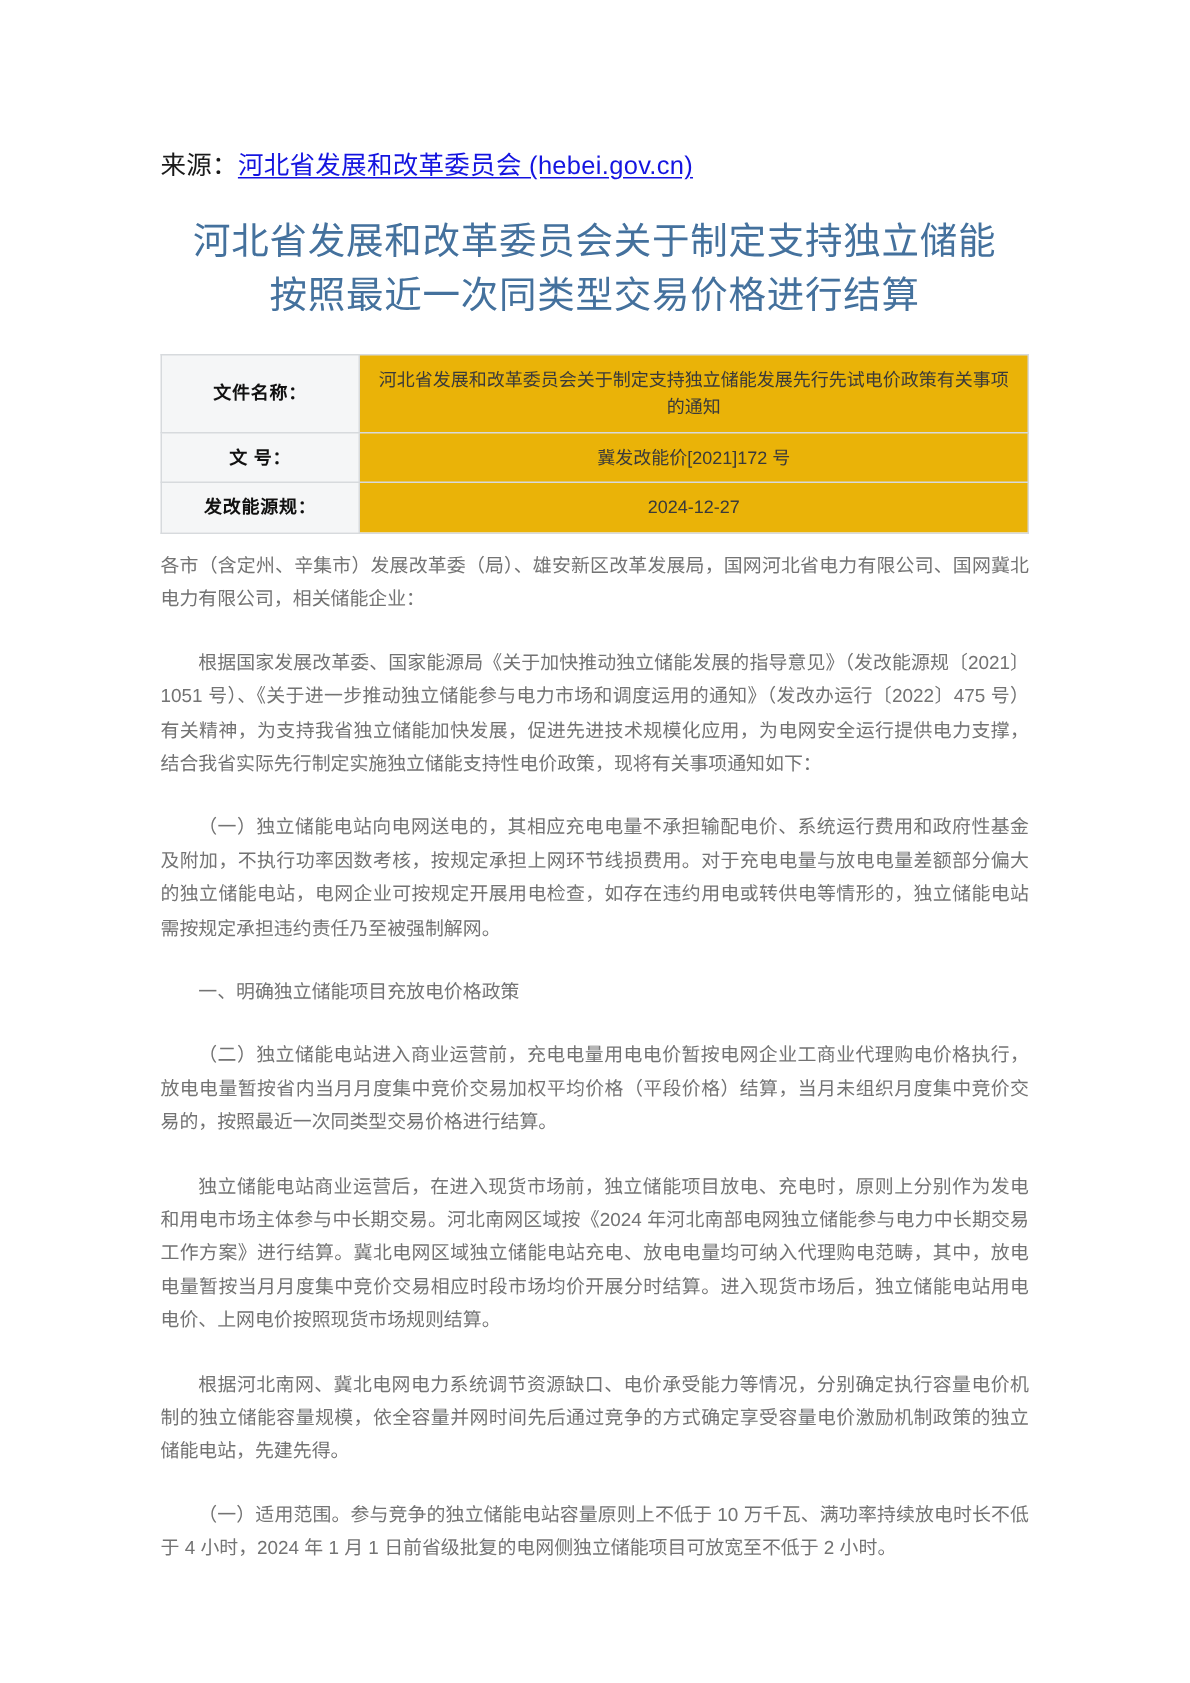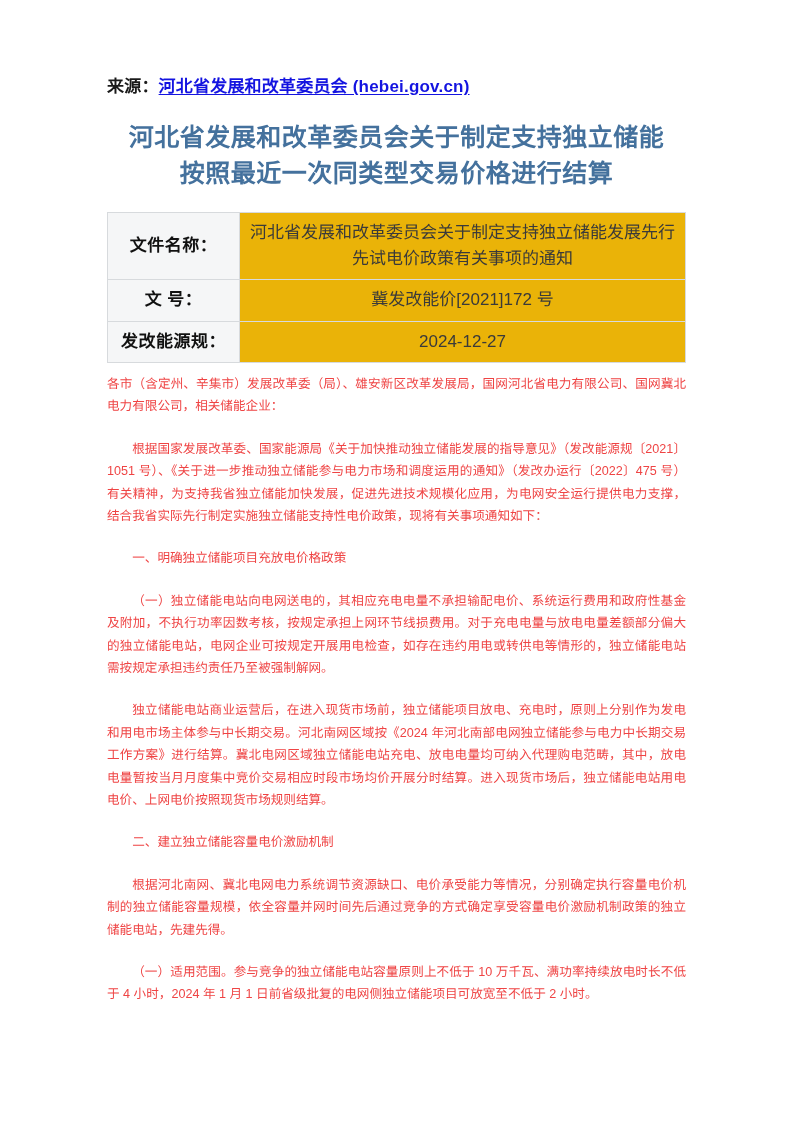--- a/index.html
+++ b/index.html
@@ -19,56 +19,56 @@
     position: relative;
     width: 793px;
     height: 1122px;
     box-sizing: border-box;
     padding: 0 107px 0 107px;
   }
 
   
   .source-line {
     margin: 0;
-    padding-top: 72px;
+    padding-top: 96px;
     font-size: 17px;
-    font-weight: bold;
+    font-weight: normal;
     color: #1a1a1a;
     letter-spacing: 0.2px;
     white-space: nowrap;
   }
   .source-label {
     color: #1a1a1a;
   }
   .source-link {
     color: #1414e0;
     text-decoration: underline;
     text-underline-offset: 2px;
     cursor: pointer;
   }
 
   
   .doc-title {
     margin: 22px 0 0 0;
     padding: 0 6px;
     text-align: center;
     font-size: 25px;
-    font-weight: bold;
+    font-weight: normal;
     line-height: 1.45;
     color: #44719d;
     letter-spacing: 0.5px;
   }
 
   
   .meta-table {
     margin-top: 20px;
     width: 100%;
     border-collapse: collapse;
     table-layout: fixed;
-    font-size: 17px;
+    font-size: 12px;
     color: #2b2b2b;
   }
   .meta-table td {
     border: 1px solid #d7dadd;
     padding: 7px 9px;
     vertical-align: middle;
     line-height: 1.55;
   }
   .meta-table td.meta-key {
     width: 113px;
@@ -86,21 +86,21 @@
   }
   .meta-table tr.row-tall td {
     height: 34px;
   }
 
   
   .body-text {
     margin-top: 10px;
     font-size: 12.6px;
     line-height: 1.78;
-    color: #ef4444;
+    color: #737373;
     text-align: justify;
     text-justify: inter-ideograph;
   }
   .body-text p {
     margin: 0;
     padding: 0;
   }
   .body-text p.indent {
     text-indent: 2em;
     margin-top: 20px;
@@ -131,21 +131,21 @@
       <tr>
         <td class="meta-key">发改能源规：</td>
         <td class="meta-val">2024-12-27</td>
       </tr>
     </tbody>
   </table>
 
   <div class="body-text">
     <p>各市（含定州、辛集市）发展改革委（局）、雄安新区改革发展局，国网河北省电力有限公司、国网冀北电力有限公司，相关储能企业：</p>
     <p class="indent">根据国家发展改革委、国家能源局《关于加快推动独立储能发展的指导意见》（发改能源规〔2021〕1051 号）、《关于进一步推动独立储能参与电力市场和调度运用的通知》（发改办运行〔2022〕475 号）有关精神，为支持我省独立储能加快发展，促进先进技术规模化应用，为电网安全运行提供电力支撑，结合我省实际先行制定实施独立储能支持性电价政策，现将有关事项通知如下：</p>
+    <p class="indent">（一）独立储能电站向电网送电的，其相应充电电量不承担输配电价、系统运行费用和政府性基金及附加，不执行功率因数考核，按规定承担上网环节线损费用。对于充电电量与放电电量差额部分偏大的独立储能电站，电网企业可按规定开展用电检查，如存在违约用电或转供电等情形的，独立储能电站需按规定承担违约责任乃至被强制解网。</p>
     <p class="indent">一、明确独立储能项目充放电价格政策</p>
-    <p class="indent">（一）独立储能电站向电网送电的，其相应充电电量不承担输配电价、系统运行费用和政府性基金及附加，不执行功率因数考核，按规定承担上网环节线损费用。对于充电电量与放电电量差额部分偏大的独立储能电站，电网企业可按规定开展用电检查，如存在违约用电或转供电等情形的，独立储能电站需按规定承担违约责任乃至被强制解网。</p>
+    <p class="indent">（二）独立储能电站进入商业运营前，充电电量用电电价暂按电网企业工商业代理购电价格执行，放电电量暂按省内当月月度集中竞价交易加权平均价格（平段价格）结算，当月未组织月度集中竞价交易的，按照最近一次同类型交易价格进行结算。</p>
     <p class="indent">独立储能电站商业运营后，在进入现货市场前，独立储能项目放电、充电时，原则上分别作为发电和用电市场主体参与中长期交易。河北南网区域按《2024 年河北南部电网独立储能参与电力中长期交易工作方案》进行结算。冀北电网区域独立储能电站充电、放电电量均可纳入代理购电范畴，其中，放电电量暂按当月月度集中竞价交易相应时段市场均价开展分时结算。进入现货市场后，独立储能电站用电电价、上网电价按照现货市场规则结算。</p>
-    <p class="indent">二、建立独立储能容量电价激励机制</p>
     <p class="indent">根据河北南网、冀北电网电力系统调节资源缺口、电价承受能力等情况，分别确定执行容量电价机制的独立储能容量规模，依全容量并网时间先后通过竞争的方式确定享受容量电价激励机制政策的独立储能电站，先建先得。</p>
     <p class="indent">（一）适用范围。参与竞争的独立储能电站容量原则上不低于 10 万千瓦、满功率持续放电时长不低于 4 小时，2024 年 1 月 1 日前省级批复的电网侧独立储能项目可放宽至不低于 2 小时。</p>
   </div>
 
 </div>
 
 </body></html>

